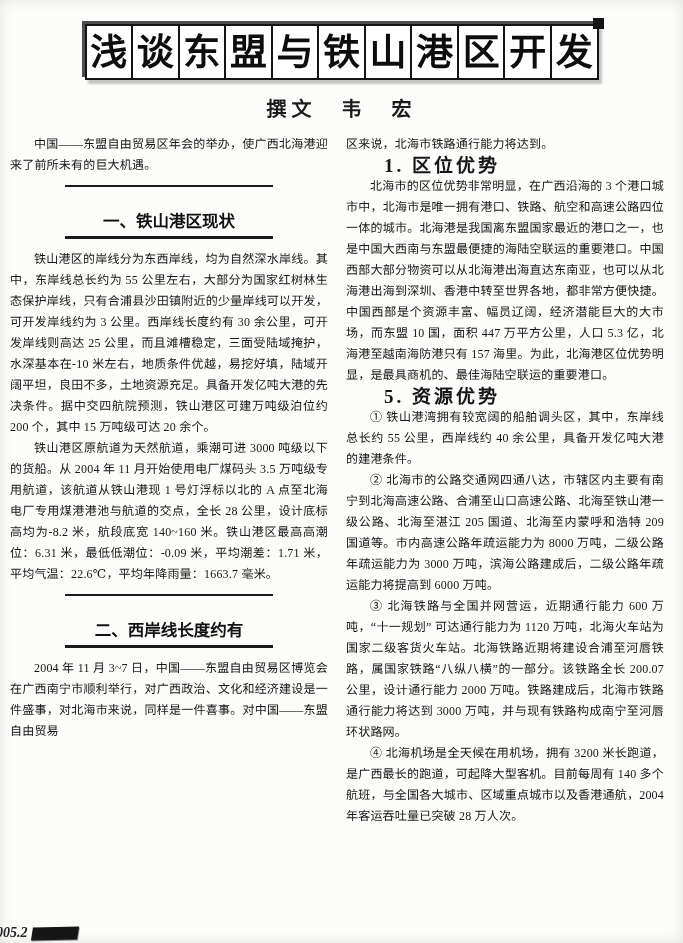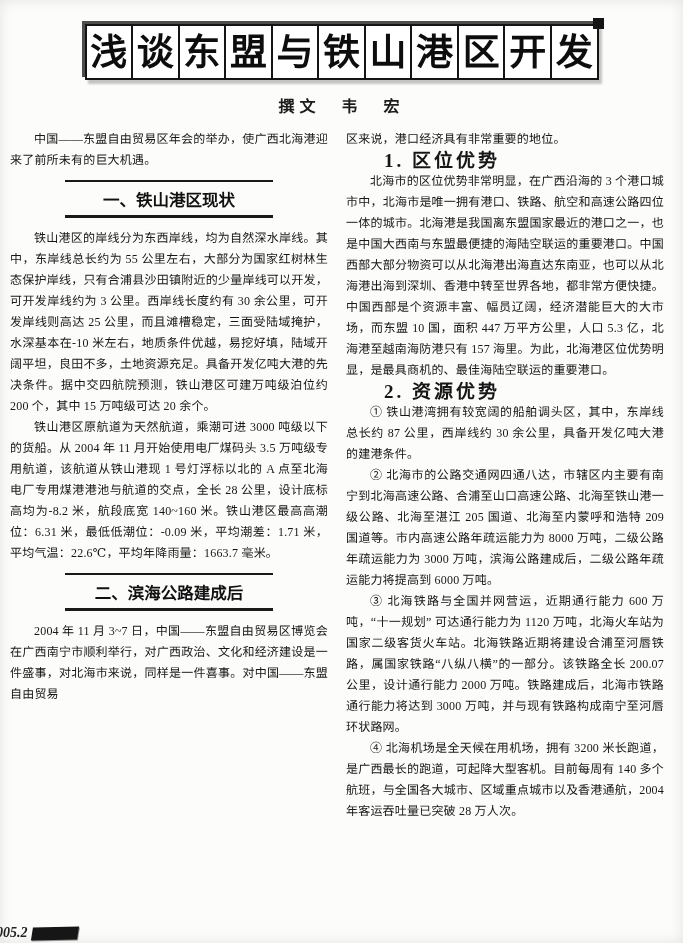--- a/index.html
+++ b/index.html
@@ -40,21 +40,21 @@
     font-weight:900;
     font-size:37px;
     color:#0d0d0d;
     line-height:1;
   }
   .tbox:first-child{border-left:none;}
   
   .byline{
     margin-top:13px;
     text-align:center;
-    font-size:16px;
+    font-size:20px;
     font-weight:600;
     letter-spacing:5px;
     color:#1b1b1b;
   }
   
   .cols{
     display:flex;
     gap:18px;
     padding:12px 10px 0 10px;
     box-sizing:border-box;
@@ -67,21 +67,21 @@
     margin:0;
     font-size:12px;
     line-height:21px;
     text-align:justify;
     letter-spacing:0.2px;
   }
   p.indent{text-indent:2em;}
   .sec-head{
     width:208px;
     margin:9px auto 10px auto;
-    padding:5px 0 4px 0;
+    padding:21px 0 4px 0;
     border-top:2px solid #1a1a1a;
     border-bottom:3px solid #1a1a1a;
     text-align:center;
     font-family:"Liberation Sans","DejaVu Sans",sans-serif;
     font-weight:800;
     font-size:16.5px;
     color:#111;
   }
   .sub-head{
     font-size:19px;
@@ -135,30 +135,30 @@
 
   <div class="byline">撰文　韦　宏</div>
 
   <div class="cols">
 
     <div class="col">
       <p class="body indent">中国——东盟自由贸易区年会的举办，使广西北海港迎来了前所未有的巨大机遇。</p>
       <div class="sec-head">一、铁山港区现状</div>
       <p class="body indent">铁山港区的岸线分为东西岸线，均为自然深水岸线。其中，东岸线总长约为 55 公里左右，大部分为国家红树林生态保护岸线，只有合浦县沙田镇附近的少量岸线可以开发，可开发岸线约为 3 公里。西岸线长度约有 30 余公里，可开发岸线则高达 25 公里，而且滩槽稳定，三面受陆域掩护，水深基本在-10 米左右，地质条件优越，易挖好填，陆域开阔平坦，良田不多，土地资源充足。具备开发亿吨大港的先决条件。据中交四航院预测，铁山港区可建万吨级泊位约 200 个，其中 15 万吨级可达 20 余个。</p>
       <p class="body indent">铁山港区原航道为天然航道，乘潮可进 3000 吨级以下的货船。从 2004 年 11 月开始使用电厂煤码头 3.5 万吨级专用航道，该航道从铁山港现 1 号灯浮标以北的 A 点至北海电厂专用煤港港池与航道的交点，全长 28 公里，设计底标高均为-8.2 米，航段底宽 140~160 米。铁山港区最高高潮位：6.31 米，最低低潮位：-0.09 米，平均潮差：1.71 米，平均气温：22.6℃，平均年降雨量：1663.7 毫米。</p>
-      <div class="sec-head">二、滨海公路建成后</div>
+      <div class="sec-head">二、西岸线长度约有</div>
       <p class="body indent">2004 年 11 月 3~7 日，中国——东盟自由贸易区博览会在广西南宁市顺利举行，对广西政治、文化和经济建设是一件盛事，对北海市来说，同样是一件喜事。对中国——东盟自由贸易</p>
     </div>
 
     <div class="col">
-      <p class="body">区来说，港口经济具有非常重要的地位。</p>
+      <p class="body">区来说，北海市铁路通行能力将达到。</p>
       <div class="sub-head">1. 区位优势</div>
       <p class="body indent">北海市的区位优势非常明显，在广西沿海的 3 个港口城市中，北海市是唯一拥有港口、铁路、航空和高速公路四位一体的城市。北海港是我国离东盟国家最近的港口之一，也是中国大西南与东盟最便捷的海陆空联运的重要港口。中国西部大部分物资可以从北海港出海直达东南亚，也可以从北海港出海到深圳、香港中转至世界各地，都非常方便快捷。中国西部是个资源丰富、幅员辽阔，经济潜能巨大的大市场，而东盟 10 国，面积 447 万平方公里，人口 5.3 亿，北海港至越南海防港只有 157 海里。为此，北海港区位优势明显，是最具商机的、最佳海陆空联运的重要港口。</p>
-      <div class="sub-head">2. 资源优势</div>
-      <p class="body indent">① 铁山港湾拥有较宽阔的船舶调头区，其中，东岸线总长约 87 公里，西岸线约 30 余公里，具备开发亿吨大港的建港条件。</p>
+      <div class="sub-head">5. 资源优势</div>
+      <p class="body indent">① 铁山港湾拥有较宽阔的船舶调头区，其中，东岸线总长约 55 公里，西岸线约 40 余公里，具备开发亿吨大港的建港条件。</p>
       <p class="body indent">② 北海市的公路交通网四通八达，市辖区内主要有南宁到北海高速公路、合浦至山口高速公路、北海至铁山港一级公路、北海至湛江 205 国道、北海至内蒙呼和浩特 209 国道等。市内高速公路年疏运能力为 8000 万吨，二级公路年疏运能力为 3000 万吨，滨海公路建成后，二级公路年疏运能力将提高到 6000 万吨。</p>
       <p class="body indent">③ 北海铁路与全国并网营运，近期通行能力 600 万吨，“十一规划” 可达通行能力为 1120 万吨，北海火车站为国家二级客货火车站。北海铁路近期将建设合浦至河唇铁路，属国家铁路“八纵八横”的一部分。该铁路全长 200.07 公里，设计通行能力 2000 万吨。铁路建成后，北海市铁路通行能力将达到 3000 万吨，并与现有铁路构成南宁至河唇环状路网。</p>
       <p class="body indent">④ 北海机场是全天候在用机场，拥有 3200 米长跑道，是广西最长的跑道，可起降大型客机。目前每周有 140 多个航班，与全国各大城市、区域重点城市以及香港通航，2004 年客运吞吐量已突破 28 万人次。</p>
     </div>
 
   </div>
 
   <div class="footer">
     <span class="issue">005.2</span>
     <span class="logo"></span>

